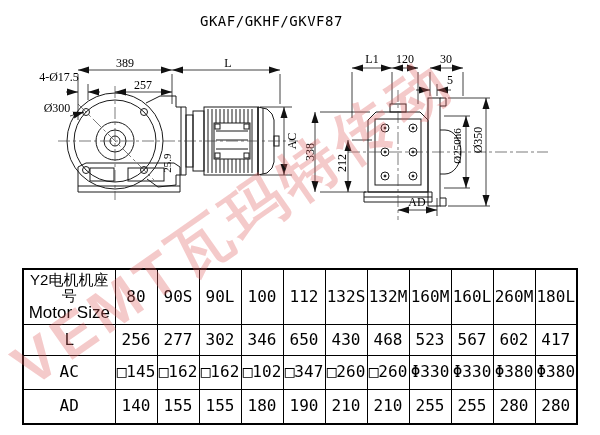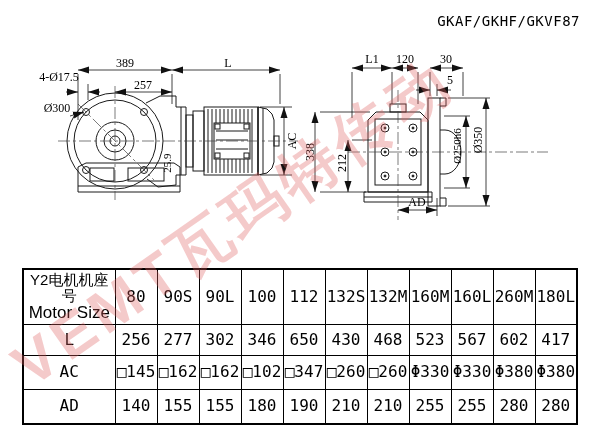--- a/index.html
+++ b/index.html
@@ -1,18 +1,18 @@
 <!DOCTYPE html>
 <html><head>
 <meta charset="utf-8">
 <style>
   html,body{margin:0;padding:0;background:#888;}
   .page{position:relative;width:600px;height:435px;background:#ffffff;overflow:hidden;
         font-family:"Liberation Serif",serif;color:#000;}
-  .title{position:absolute;left:200px;top:13px;width:380px;text-align:right;
+  .title{position:absolute;left:200px;top:13px;width:380px;text-align:left;
          font-family:"DejaVu Sans Mono",monospace;font-size:14px;letter-spacing:.5px;}
   .drawing{position:absolute;left:0;top:0;width:600px;height:250px;z-index:1;}
   .dim{font-family:"Liberation Serif",serif;font-size:12px;fill:#000;}
   .dim-sm{font-family:"Liberation Serif",serif;font-size:11px;fill:#000;}
   .watermark{position:absolute;left:20px;top:332px;z-index:6;pointer-events:none;
          transform:rotate(-35deg);transform-origin:0 50%;white-space:nowrap;
          font-family:"Liberation Sans",sans-serif;font-weight:bold;font-size:60px;
          letter-spacing:6px;color:#e06060;opacity:.33;}
   .spec-table{position:absolute;left:22px;top:268px;width:556px;z-index:2;
          border-collapse:collapse;table-layout:fixed;background:transparent;

